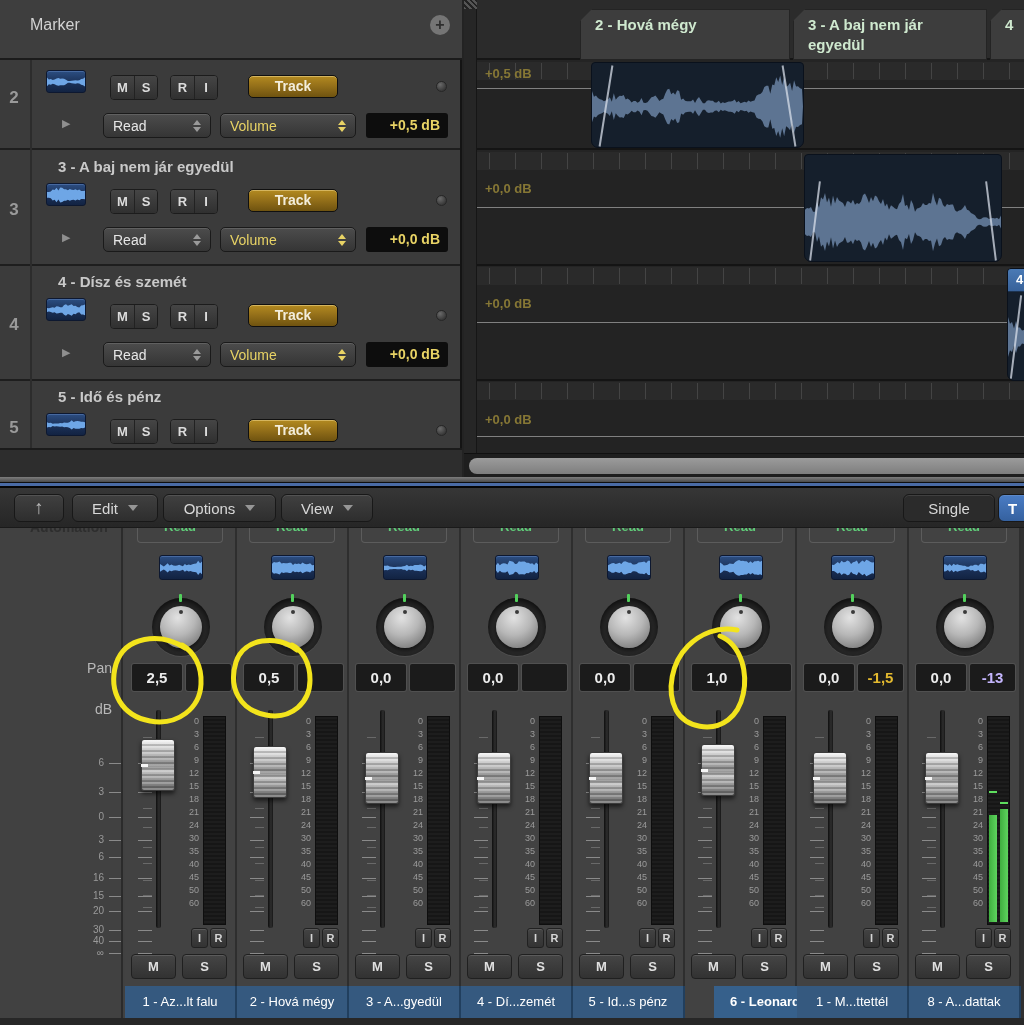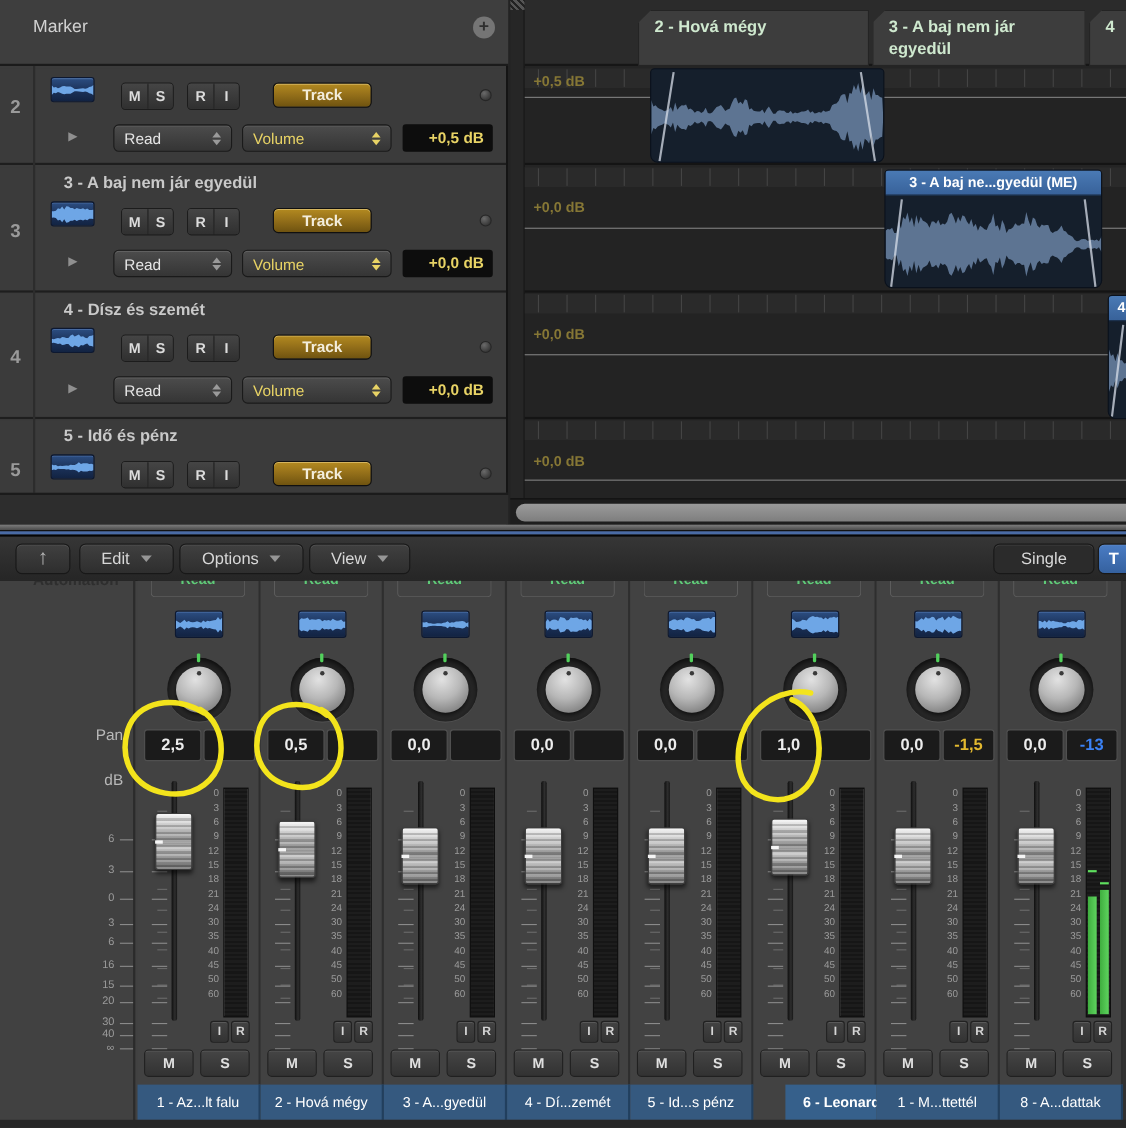--- a/index.html
+++ b/index.html
@@ -333,21 +333,20 @@
             <div class="ltick" style="left: 402px;"></div>
             <div class="ltick" style="left: 428px;"></div>
             <div class="ltick" style="left: 454px;"></div>
             <div class="ltick" style="left: 480px;"></div>
             <div class="ltick" style="left: 506px;"></div>
             <div class="ltick" style="left: 532px;"></div>
           </div>
         <div class="auto-label" style="top:29px">+0,0 dB</div>
         <div class="auto-line" style="top:55px"></div>
         <div class="region" style="left:327px;top:2px;width:198px;height:108px">
-          <div class="region-header">3 - A baj ne...gyedül (ME)</div>
           <svg class="rw" viewBox="0 0 198 85" style="position:absolute;left:0;top:23px;width:198px;height:85px">
               <path d="M0 44 L0 31.7 L2 30.1 L4 30.6 L6 29.1 L8 33.8 L10 33.8 L12 23.9 L14 29.8 L16 19.3 L18 21.6 L20 15.1 L22 24.4 L24 19.4 L26 28.7 L28 17.5 L30 25.4 L32 19.0 L34 22.6 L36 23.7 L38 25.1 L40 29.1 L42 23.3 L44 23.4 L46 25.4 L48 21.8 L50 26.8 L52 25.1 L54 26.0 L56 23.5 L58 17.1 L60 15.4 L62 19.5 L64 25.1 L66 19.0 L68 23.3 L70 17.6 L72 18.8 L74 23.3 L76 26.0 L78 21.1 L80 28.4 L82 25.4 L84 31.8 L86 27.3 L88 28.7 L90 30.5 L92 31.2 L94 26.1 L96 23.8 L98 16.1 L100 27.9 L102 26.8 L104 32.0 L106 22.0 L108 26.1 L110 33.8 L112 30.5 L114 30.1 L116 28.7 L118 25.0 L120 27.0 L122 27.0 L124 25.1 L126 25.4 L128 14.7 L130 22.5 L132 27.6 L134 19.8 L136 21.1 L138 26.9 L140 29.0 L142 26.0 L144 27.1 L146 26.5 L148 26.6 L150 32.3 L152 33.8 L154 32.5 L156 32.0 L158 30.0 L160 27.0 L162 31.8 L164 32.5 L166 35.1 L168 36.0 L170 37.2 L172 40.2 L174 41.3 L176 40.9 L178 39.4 L180 39.2 L182 39.5 L184 41.1 L186 40.2 L188 39.9 L190 40.6 L192 39.7 L194 41.3 L196 37.6 L198 34.1 L198 44 L198 53.9 L196 50.4 L194 46.7 L192 48.3 L190 47.4 L188 48.1 L186 47.8 L184 46.9 L182 48.5 L180 48.8 L178 48.6 L176 47.1 L174 46.7 L172 47.8 L170 50.8 L168 52.0 L166 52.9 L164 55.5 L162 56.2 L160 61.0 L158 58.0 L156 56.0 L154 55.5 L152 54.2 L150 55.7 L148 61.4 L146 61.5 L144 60.9 L142 62.0 L140 59.0 L138 61.1 L136 66.9 L134 68.2 L132 60.4 L130 65.5 L128 73.3 L126 62.6 L124 62.9 L122 61.0 L120 61.0 L118 63.0 L116 59.3 L114 57.9 L112 57.5 L110 54.2 L108 61.9 L106 66.0 L104 56.0 L102 61.2 L100 60.1 L98 71.9 L96 64.2 L94 61.9 L92 56.8 L90 57.5 L88 59.3 L86 60.7 L84 56.2 L82 62.6 L80 59.6 L78 66.9 L76 62.0 L74 64.7 L72 69.2 L70 70.4 L68 64.7 L66 69.0 L64 62.9 L62 68.5 L60 72.6 L58 70.9 L56 64.5 L54 62.0 L52 62.9 L50 61.2 L48 66.2 L46 62.6 L44 64.6 L42 64.7 L40 58.9 L38 62.9 L36 64.3 L34 65.4 L32 69.0 L30 62.6 L28 70.5 L26 59.3 L24 68.6 L22 63.6 L20 72.9 L18 66.4 L16 68.7 L14 58.2 L12 64.1 L10 54.2 L8 54.2 L6 58.9 L4 57.4 L2 57.9 L0 56.3 Z" fill="#5d7492"></path>
             </svg>
           <div class="fade-line" style="left:9px;top:26px;height:80px;transform:rotate(7deg)"></div>
           <div class="fade-line" style="right:9px;top:26px;height:80px;transform:rotate(-7deg)"></div>
         </div>
       </div>
 
       <div class="lane" style="top:267px;height:114px">
         <div class="lane-tickband">
@@ -920,21 +919,21 @@
               <path d="M0 12.5 L0 8.7 L2 8.9 L4 10.2 L6 8.5 L8 10.4 L10 8.0 L12 9.5 L14 8.6 L16 9.4 L18 9.7 L20 10.1 L22 10.2 L24 11.2 L26 11.2 L28 9.9 L30 10.2 L32 9.1 L34 9.2 L36 10.2 L38 8.1 L40 8.1 L42 8.8 L44 7.5 L44 12.5 L44 17.5 L42 16.2 L40 16.9 L38 16.9 L36 14.8 L34 15.8 L32 15.9 L30 14.8 L28 15.1 L26 13.8 L24 13.8 L22 14.8 L20 14.9 L18 15.3 L16 15.6 L14 16.4 L12 15.5 L10 17.0 L8 14.6 L6 16.5 L4 14.8 L2 16.1 L0 16.3 Z" fill="#6ea6e6"></path>
             </svg>
           </div>
           <div class="knob-ring">
             <div class="knob">
               <div class="k-dot"></div>
             </div>
           </div>
           <div class="k-tick"></div>
           <div class="valbox gainbox">0,0</div>
-          <div class="valbox peakbox" style="color: #3b82f6;">-13</div>
+          <div class="valbox peakbox" style="color: #c4b5fd;">-13</div>
           <div class="f-tick" style="left: 13px; width: 14px; top: 235px;"></div>
           <div class="f-tick" style="left: 13px; width: 14px; top: 264px;"></div>
           <div class="f-tick" style="left: 13px; width: 14px; top: 289px;"></div>
           <div class="f-tick" style="left: 13px; width: 14px; top: 312px;"></div>
           <div class="f-tick" style="left: 13px; width: 14px; top: 329px;"></div>
           <div class="f-tick" style="left: 13px; width: 14px; top: 350px;"></div>
           <div class="f-tick" style="left: 13px; width: 14px; top: 368px;"></div>
           <div class="f-tick" style="left: 13px; width: 14px; top: 383px;"></div>
           <div class="f-tick" style="left: 13px; width: 14px; top: 402px;"></div>
           <div class="f-tick" style="left: 13px; width: 14px; top: 413px;"></div>

